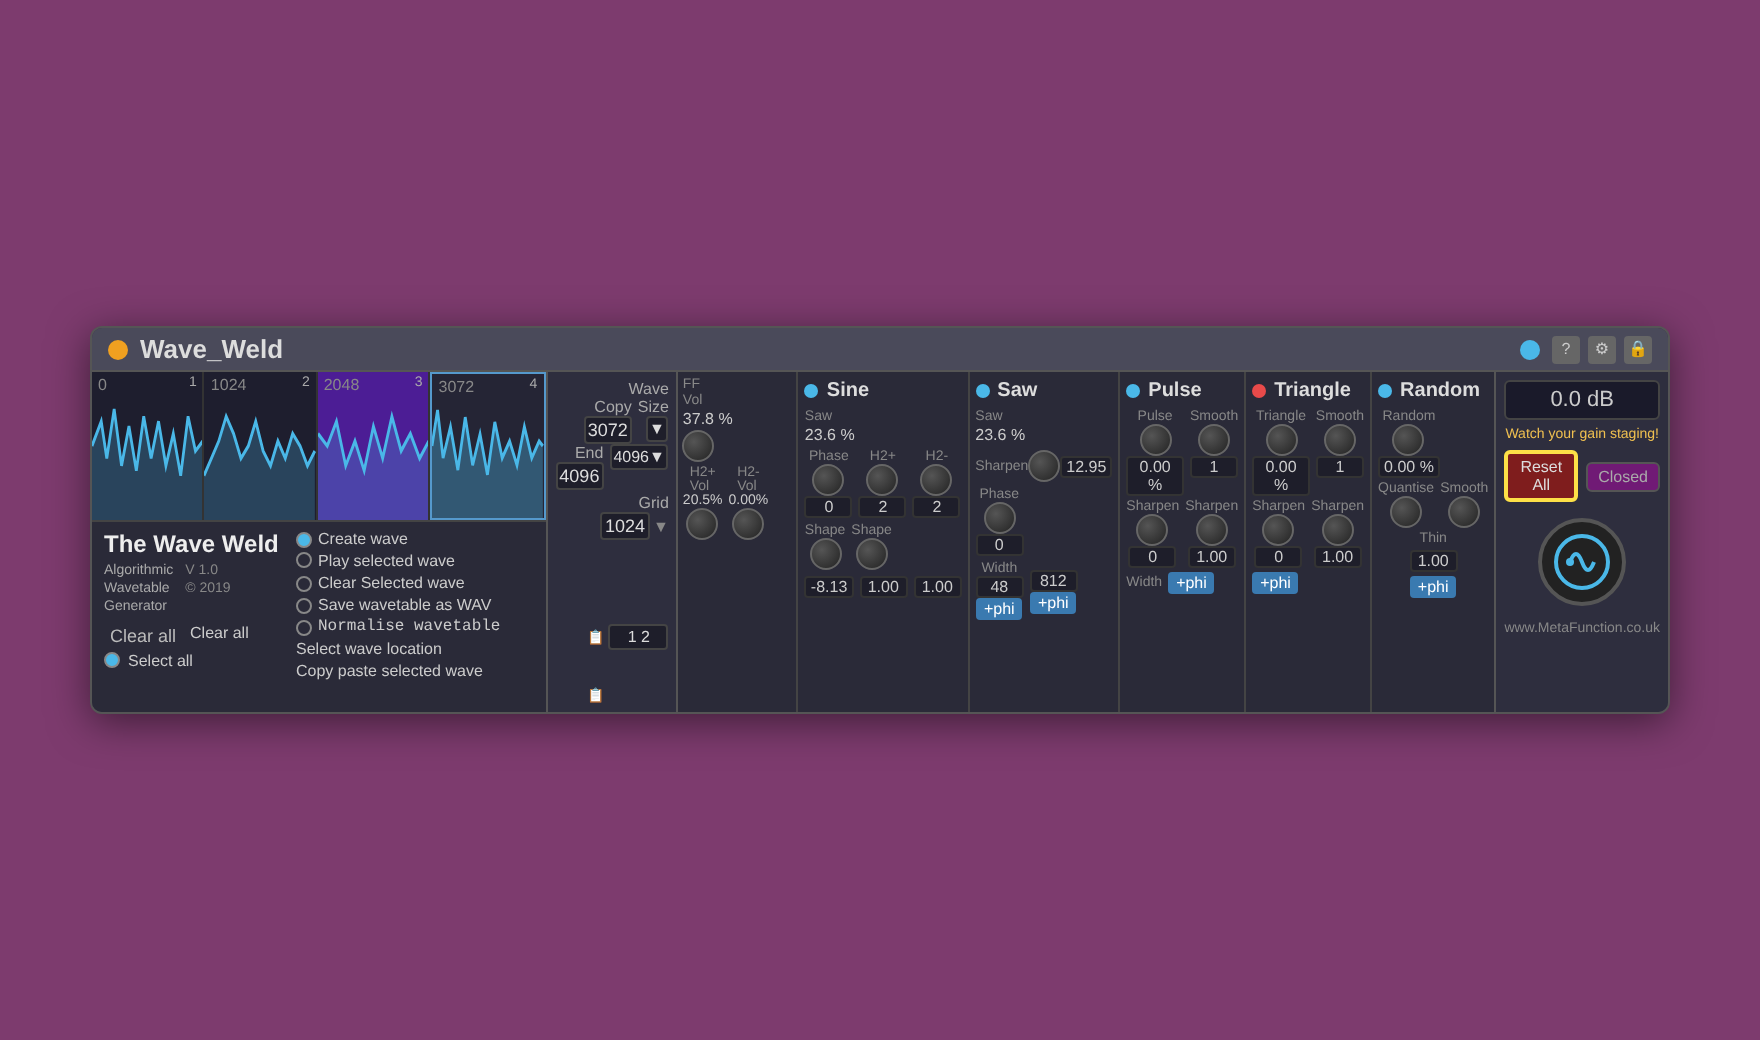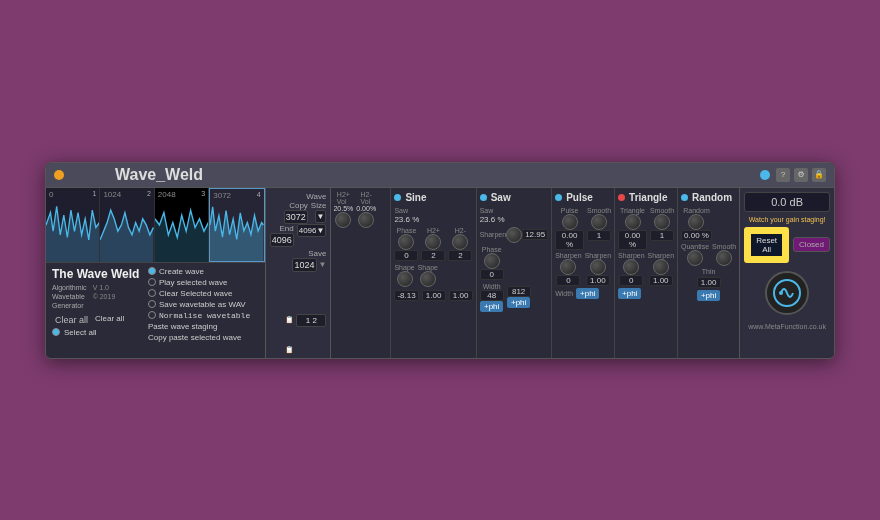--- a/index.html
+++ b/index.html
@@ -30,24 +30,23 @@
       border-bottom: 1px solid #555;
     }
     .title-dot {
       width: 10px; height: 10px;
       border-radius: 50%;
       background: #f0a020;
       display: inline-block;
     }
     .title-text {
       color: #ddd;
-      font-size: 16px;
+      font-size: 13px;
       font-weight: bold;
       flex: 1;
-      margin-left: 45px;
     }
     .title-dot-blue {
       width: 10px; height: 10px;
       border-radius: 50%;
       background: #4ab8e8;
       display: inline-block;
     }
     .title-icons {
       display: flex; gap: 4px;
     }
@@ -250,22 +249,22 @@
       color: #f0c050;
       font-size: 7px;
       text-align: center;
     }
     .reset-row {
       display: flex;
       gap: 4px;
       align-items: center;
     }
     .reset-btn {
-      background: #0f172a;
-      border: 7px solid #fde047;
+      background: #7f1d1d;
+      border: 2px solid #fde047;
       border-radius: 3px;
       color: #ddd;
       font-size: 8px;
       padding: 2px 5px;
       cursor: pointer;
     }
     .closed-btn {
       background: #701a75;
       border: 1px solid #555;
       border-radius: 3px;
@@ -337,21 +336,21 @@
 
         <div class="wave-cell" style="position:relative;background:#1e1e2e;">
           <span class="wave-cell-num">1024</span>
           <span class="wave-cell-label">2</span>
           <svg class="wave-svg" viewBox="0 0 60 60" preserveAspectRatio="none">
             <polyline points="0,42 4,35 8,28 12,18 16,25 20,35 24,30 28,20 32,32 36,38 40,28 44,35 48,25 52,30 56,38 60,32" fill="none" stroke="#4ab8e8" stroke-width="1.5"></polyline>
             <polygon points="0,42 4,35 8,28 12,18 16,25 20,35 24,30 28,20 32,32 36,38 40,28 44,35 48,25 52,30 56,38 60,32 60,60 0,60" fill="rgba(74,184,232,0.25)"></polygon>
           </svg>
         </div>
 
-        <div class="wave-cell" style="position:relative;background:#000000;">
+        <div class="wave-cell" style="position:relative;background:#4c1d95;">
           <span class="wave-cell-num">2048</span>
           <span class="wave-cell-label">3</span>
           <svg class="wave-svg" viewBox="0 0 60 60" preserveAspectRatio="none">
             <polyline points="0,25 5,30 10,20 15,38 20,28 25,40 30,22 35,35 40,18 45,32 50,25 55,35 60,28" fill="none" stroke="#4ab8e8" stroke-width="1.5"></polyline>
             <polygon points="0,25 5,30 10,20 15,38 20,28 25,40 30,22 35,35 40,18 45,32 50,25 55,35 60,28 60,60 0,60" fill="rgba(74,184,232,0.25)"></polygon>
           </svg>
         </div>
 
         <div class="wave-cell selected" style="position:relative;background:#252535;">
           <span class="wave-cell-num">3072</span>
@@ -396,21 +395,21 @@
           </div>
           <div style="display:flex;align-items:center;gap:3px;">
             <span class="radio-dot-empty"></span>
             <span style="color:#ccc;font-size:8px;">Save wavetable as WAV</span>
           </div>
           <div style="display:flex;align-items:center;gap:3px;font-family:Liberation Mono, monospace;">
             <span class="radio-dot-empty"></span>
             <span style="color:#ccc;font-size:8px;">Normalise wavetable</span>
           </div>
           <div style="display:flex;align-items:center;gap:3px;">
-            <span style="color:#ccc;font-size:8px;">Paste wave staging</span>
+            <span style="color:#ccc;font-size:8px;">Select wave location</span>
           </div>
           <div style="display:flex;align-items:center;gap:3px;">
             <span style="color:#ccc;font-size:8px;">Copy paste selected wave</span>
           </div>
         </div>
       </div>
     </div>
 
     <div class="wave-controls">
       <div class="ctrl-col">
@@ -428,21 +427,21 @@
         <div style="display:flex;gap:3px;">
           <div class="ctrl-col">
             <span class="ctrl-label">End</span>
             <div class="ctrl-value">4096</div>
           </div>
           <div class="ctrl-col">
             <div class="ctrl-value" style="font-size:8px;">4096▼</div>
           </div>
         </div>
         <div class="ctrl-col" style="margin-top:2px;">
-          <span class="ctrl-label">Save</span>
+          <span class="ctrl-label">Grid</span>
           <div style="display:flex;gap:2px;align-items:center;">
             <div class="ctrl-value" style="flex:1;">1024</div>
             <span style="color:#888;font-size:8px;">▼</span>
           </div>
         </div>
 
         <div style="display:flex;flex-direction:column;gap:19px;margin-top:4px;">
           <div style="display:flex;align-items:center;gap:2px;">
             <span style="color:#888;font-size:7px;">📋</span>
             <div class="ctrl-value" style="width:30px;font-size:8px;">1 2</div>
@@ -450,20 +449,26 @@
           <div style="display:flex;align-items:center;gap:2px;">
             <span style="color:#888;font-size:7px;">📋</span>
           </div>
         </div>
       </div>
     </div>
 
     <div class="synth-panels">
 
       <div style="width:60px;border-right:1px solid #444;padding:3px 2px;display:flex;flex-direction:column;gap:2px;">
+        <div style="display:flex;flex-direction:column;gap:1px;">
+          <span class="vol-label">FF</span>
+          <span class="vol-label">Vol</span>
+          <span class="vol-value">37.8 %</span>
+          <div class="knob-sm"></div>
+        </div>
         <div style="display:flex;gap:3px;">
           <div style="display:flex;flex-direction:column;align-items:center;">
             <span class="vol-label">H2+<br>Vol</span>
             <span class="vol-value" style="font-size:7px;">20.5%</span>
             <div class="knob-sm"></div>
           </div>
           <div style="display:flex;flex-direction:column;align-items:center;">
             <span class="vol-label">H2-<br>Vol</span>
             <span class="vol-value" style="font-size:7px;">0.00%</span>
             <div class="knob-sm"></div>

